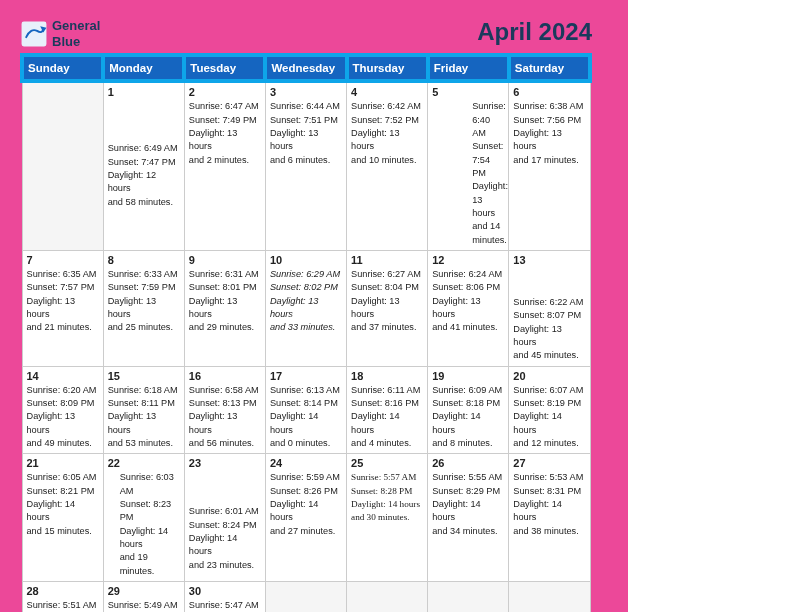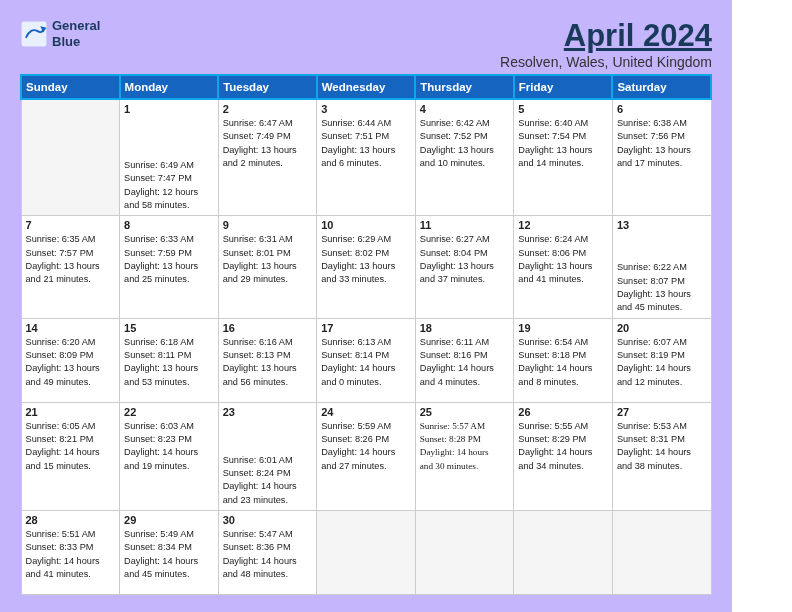--- a/index.html
+++ b/index.html
@@ -4,24 +4,24 @@
   <style>
     * { margin: 0; padding: 0; box-sizing: border-box; }
     body {
       font-family: Arial, sans-serif;
       background: #fff;
       width: 792px;
       height: 612px;
       overflow: hidden;
     }
     .page {
-      width: 732px;
+      width: 628px;
       height: 612px;
-      padding: 18px 20px 14px 20px;
-      background: #c4b5fd;
+      padding: 18px 36px 14px 20px;
+      background: #ec4899;
     }
     .header-row {
       display: flex;
       justify-content: space-between;
       align-items: flex-start;
       margin-bottom: 4px;
     }
     .logo {
       display: flex;
       align-items: center;
@@ -34,43 +34,42 @@
       line-height: 1.2;
     }
     .logo-icon {
       width: 28px;
       height: 28px;
     }
     .title-block {
       text-align: right;
     }
     .main-title {
-      font-size: 31px;
+      font-size: 24px;
       font-weight: bold;
       color: #1a3a5c;
-      text-decoration: underline;
     }
     .subtitle {
       font-size: 14px;
       color: #333;
       font-weight: normal;
     }
     .calendar {
       width: 100%;
       border-collapse: collapse;
       table-layout: fixed;
     }
     .calendar thead tr th {
       background: #1565c0;
       color: #fff;
       font-size: 11.5px;
       font-weight: bold;
       padding: 5px 4px;
       text-align: left;
-      border: 2px solid #0ea5e9;
+      border: 4px solid #0ea5e9;
     }
     .calendar tbody tr td {
       border: 1px solid #ccc;
       vertical-align: top;
       padding: 3px 4px 3px 4px;
       font-size: 9.5px;
       color: #222;
       background: #fff;
       min-height: 70px;
       height: 84px;
@@ -102,21 +101,20 @@
         <path d="M8 22 Q14 10 22 14 Q28 18 30 12" stroke="#1565c0" stroke-width="2.5" fill="none" stroke-linecap="round"></path>
         <polygon points="26,8 34,10 30,16" fill="#1565c0"></polygon>
       </svg>
       <div class="logo-text">
         <div>General</div>
         <div>Blue</div>
       </div>
     </div>
     <div class="title-block">
       <div class="main-title">April 2024</div>
-      <div class="subtitle">Resolven, Wales, United Kingdom</div>
     </div>
   </div>
 
   <table class="calendar">
     <thead>
       <tr>
       <th>Sunday</th>
           <th>Monday</th>
           <th>Tuesday</th>
           <th>Wednesday</th>
@@ -151,21 +149,21 @@
           </td>
           <td>
             <span class="day-number">4</span>
             <div class="day-info" style="white-space: pre-line;">Sunrise: 6:42 AM
 Sunset: 7:52 PM
 Daylight: 13 hours
 and 10 minutes.</div>
           </td>
           <td>
             <span class="day-number">5</span>
-            <div class="day-info" style="white-space: pre-line;">Sunrise: 6:40 AM
+            <div class="day-info" style="white-space: pre-line; margin-left: 40px;">Sunrise: 6:40 AM
 Sunset: 7:54 PM
 Daylight: 13 hours
 and 14 minutes.</div>
           </td>
           <td>
             <span class="day-number">6</span>
             <div class="day-info" style="white-space: pre-line;">Sunrise: 6:38 AM
 Sunset: 7:56 PM
 Daylight: 13 hours
 and 17 minutes.</div>
@@ -188,21 +186,21 @@
           </td>
           <td>
             <span class="day-number">9</span>
             <div class="day-info" style="white-space: pre-line;">Sunrise: 6:31 AM
 Sunset: 8:01 PM
 Daylight: 13 hours
 and 29 minutes.</div>
           </td>
           <td>
             <span class="day-number">10</span>
-            <div class="day-info" style="white-space: pre-line;">Sunrise: 6:29 AM
+            <div class="day-info" style="white-space: pre-line; font-style: italic;">Sunrise: 6:29 AM
 Sunset: 8:02 PM
 Daylight: 13 hours
 and 33 minutes.</div>
           </td>
           <td>
             <span class="day-number">11</span>
             <div class="day-info" style="white-space: pre-line;">Sunrise: 6:27 AM
 Sunset: 8:04 PM
 Daylight: 13 hours
 and 37 minutes.</div>
@@ -232,42 +230,42 @@
           </td>
           <td>
             <span class="day-number">15</span>
             <div class="day-info" style="white-space: pre-line;">Sunrise: 6:18 AM
 Sunset: 8:11 PM
 Daylight: 13 hours
 and 53 minutes.</div>
           </td>
           <td>
             <span class="day-number">16</span>
-            <div class="day-info" style="white-space: pre-line;">Sunrise: 6:16 AM
+            <div class="day-info" style="white-space: pre-line;">Sunrise: 6:58 AM
 Sunset: 8:13 PM
 Daylight: 13 hours
 and 56 minutes.</div>
           </td>
           <td>
             <span class="day-number">17</span>
             <div class="day-info" style="white-space: pre-line;">Sunrise: 6:13 AM
 Sunset: 8:14 PM
 Daylight: 14 hours
 and 0 minutes.</div>
           </td>
           <td>
             <span class="day-number">18</span>
             <div class="day-info" style="white-space: pre-line;">Sunrise: 6:11 AM
 Sunset: 8:16 PM
 Daylight: 14 hours
 and 4 minutes.</div>
           </td>
           <td>
             <span class="day-number">19</span>
-            <div class="day-info" style="white-space: pre-line;">Sunrise: 6:54 AM
+            <div class="day-info" style="white-space: pre-line;">Sunrise: 6:09 AM
 Sunset: 8:18 PM
 Daylight: 14 hours
 and 8 minutes.</div>
           </td>
           <td>
             <span class="day-number">20</span>
             <div class="day-info" style="white-space: pre-line;">Sunrise: 6:07 AM
 Sunset: 8:19 PM
 Daylight: 14 hours
 and 12 minutes.</div>
@@ -276,21 +274,21 @@
         <tr>
           <td>
             <span class="day-number">21</span>
             <div class="day-info" style="white-space: pre-line;">Sunrise: 6:05 AM
 Sunset: 8:21 PM
 Daylight: 14 hours
 and 15 minutes.</div>
           </td>
           <td>
             <span class="day-number">22</span>
-            <div class="day-info" style="white-space: pre-line;">Sunrise: 6:03 AM
+            <div class="day-info" style="white-space: pre-line; margin-left: 12px;">Sunrise: 6:03 AM
 Sunset: 8:23 PM
 Daylight: 14 hours
 and 19 minutes.</div>
           </td>
           <td>
             <span class="day-number">23</span>
             <div class="day-info" style="white-space: pre-line; margin-top: 36px;">Sunrise: 6:01 AM
 Sunset: 8:24 PM
 Daylight: 14 hours
 and 23 minutes.</div>

